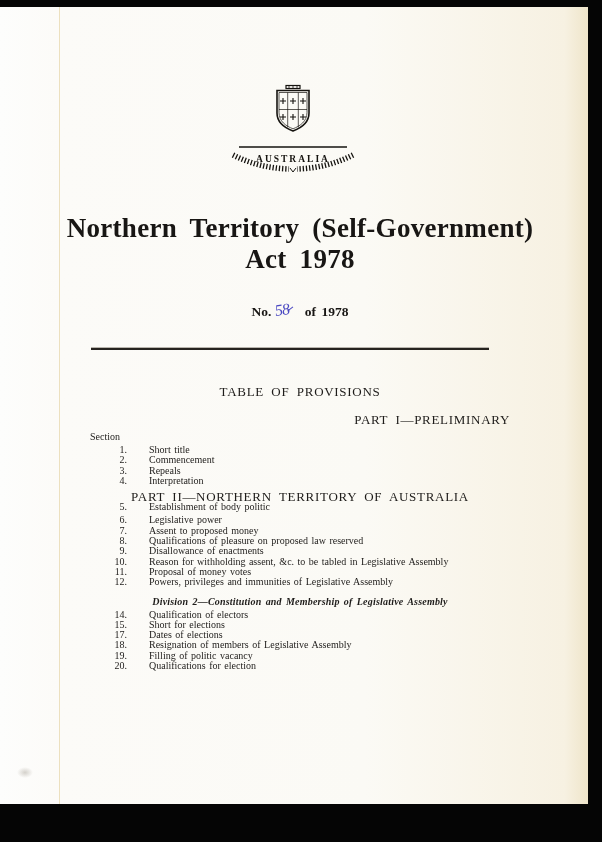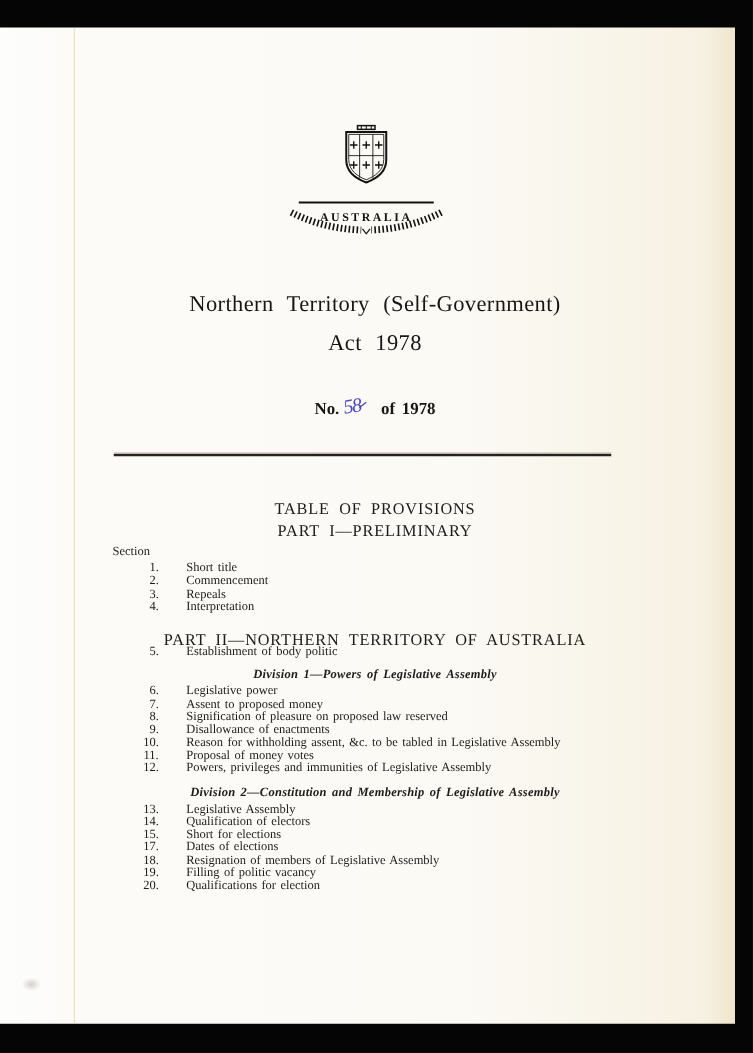--- a/index.html
+++ b/index.html
@@ -1,45 +1,45 @@
 <!DOCTYPE html>
 <html><head>
 <meta charset="utf-8">
 <style>
   html,body{margin:0;padding:0;}
   body{width:602px;height:842px;background:#222;font-family:"Liberation Serif","DejaVu Serif",serif;}
   .scan{position:relative;width:602px;height:842px;background:#050505;overflow:hidden;}
-  .page{position:absolute;left:0;top:22px;width:588px;height:797px;
+  .page{position:absolute;left:0;top:7px;width:588px;height:797px;
         background:linear-gradient(90deg,#fdfdfc 0%,#fcfbf8 10%,#fbfaf5 62%,#f7f1e2 96%,#efe5ca 100%);
         color:#1e1c1a;overflow:hidden;}
   .crease{position:absolute;left:59px;top:0;width:1px;height:100%;background:#e7d7ac;opacity:.75;}
   .smudge{position:absolute;left:17px;top:760px;width:16px;height:11px;
           background:radial-gradient(ellipse at center,#b9b4ab 0%,rgba(185,180,171,0) 70%);opacity:.6;}
   .center-col{position:absolute;left:12px;width:576px;text-align:center;}
   .arms{position:absolute;left:223px;top:60px;width:140px;height:118px;}
   .arms path,.arms line{fill:none;}
-  .title{top:206px;font-weight:normal;font-size:18px;line-height:31px;letter-spacing:.3px;word-spacing:6px;color:#181614;}
+  .title{top:206px;font-weight:bold;font-size:27px;line-height:31px;letter-spacing:.3px;word-spacing:6px;color:#181614;}
   .act-no{top:297px;font-weight:bold;font-size:13.5px;word-spacing:2px;color:#181614;}
   .ink{display:inline-block;font-style:italic;font-weight:normal;font-size:16px;line-height:10px;
        transform:rotate(-9deg) translateY(-1px);margin:0 3px 0 4px;letter-spacing:-1px;}
   .ink-flourish{display:inline-block;width:7px;height:0;border-top:1.4px solid;
        transform:rotate(-38deg) translate(-2px,-6px);vertical-align:middle;}
   .rule{position:absolute;left:91px;top:340px;width:398px;height:3px;
         background:linear-gradient(#b9b5ad 0 34%,#26231f 34% 100%);}
   .toc{position:absolute;left:90px;top:379px;width:420px;font-size:10px;line-height:10.3px;word-spacing:1px;}
   .toc-h{text-align:center;font-weight:normal;font-size:13px;line-height:11px;letter-spacing:.7px;word-spacing:3.5px;}
   .toc-div{text-align:center;font-weight:bold;font-style:italic;font-size:10px;line-height:11px;letter-spacing:.2px;word-spacing:1.5px;}
   .sec-label{font-size:10px;line-height:10px;}
   .row{display:flex;}
   .row .num{width:37px;text-align:right;flex:0 0 37px;}
   .row .lbl{margin-left:22px;}
-  .mt-p1{margin-top:7px;}
+  .mt-p1{margin-top:17px;text-align:right;}
   .mt-sec{margin-top:7px;}
   .mt-items1{margin-top:3px;}
-  .mt-p2{margin-top:15px;}
+  .mt-p2{margin-top:5px;}
   .mt-p3{margin-top:16px;}
   .mt-d1{margin-top:7px;}
   .mt-items2{margin-top:3px;}
   .mt-d2{margin-top:8px;}
   .mt-items3{margin-top:3px;}
 </style>
 </head>
 <body>
 
 <div class="scan">
@@ -123,34 +123,33 @@
       </div>
 
       <div class="toc-h mt-p2">PART II—NORTHERN TERRITORY OF AUSTRALIA</div>
       <div>
         <div class="row">
             <span class="num">5.</span>
             <span class="lbl">Establishment of body politic</span>
           </div>
       </div>
 
-      <div class="toc-div mt-d1">Division 1—Powers of Legislative Assembly</div>
 
       <div class="mt-items2">
         <div class="row">
             <span class="num">6.</span>
             <span class="lbl">Legislative power</span>
           </div>
         <div class="row">
             <span class="num">7.</span>
             <span class="lbl">Assent to proposed money</span>
           </div>
         <div class="row">
             <span class="num">8.</span>
-            <span class="lbl">Signification of pleasure on proposed law reserved</span>
+            <span class="lbl">Qualifications of pleasure on proposed law reserved</span>
           </div>
         <div class="row">
             <span class="num">9.</span>
             <span class="lbl">Disallowance of enactments</span>
           </div>
         <div class="row">
             <span class="num">10.</span>
             <span class="lbl">Reason for withholding assent, &amp;c. to be tabled in Legislative Assembly</span>
           </div>
         <div class="row">
@@ -159,24 +158,20 @@
           </div>
         <div class="row">
             <span class="num">12.</span>
             <span class="lbl">Powers, privileges and immunities of Legislative Assembly</span>
           </div>
       </div>
 
       <div class="toc-div mt-d2">Division 2—Constitution and Membership of Legislative Assembly</div>
 
       <div class="mt-items3">
-        <div class="row">
-            <span class="num">13.</span>
-            <span class="lbl">Legislative Assembly</span>
-          </div>
         <div class="row">
             <span class="num">14.</span>
             <span class="lbl">Qualification of electors</span>
           </div>
         <div class="row">
             <span class="num">15.</span>
             <span class="lbl">Short for elections</span>
           </div>
         <div class="row">
             <span class="num">17.</span>

